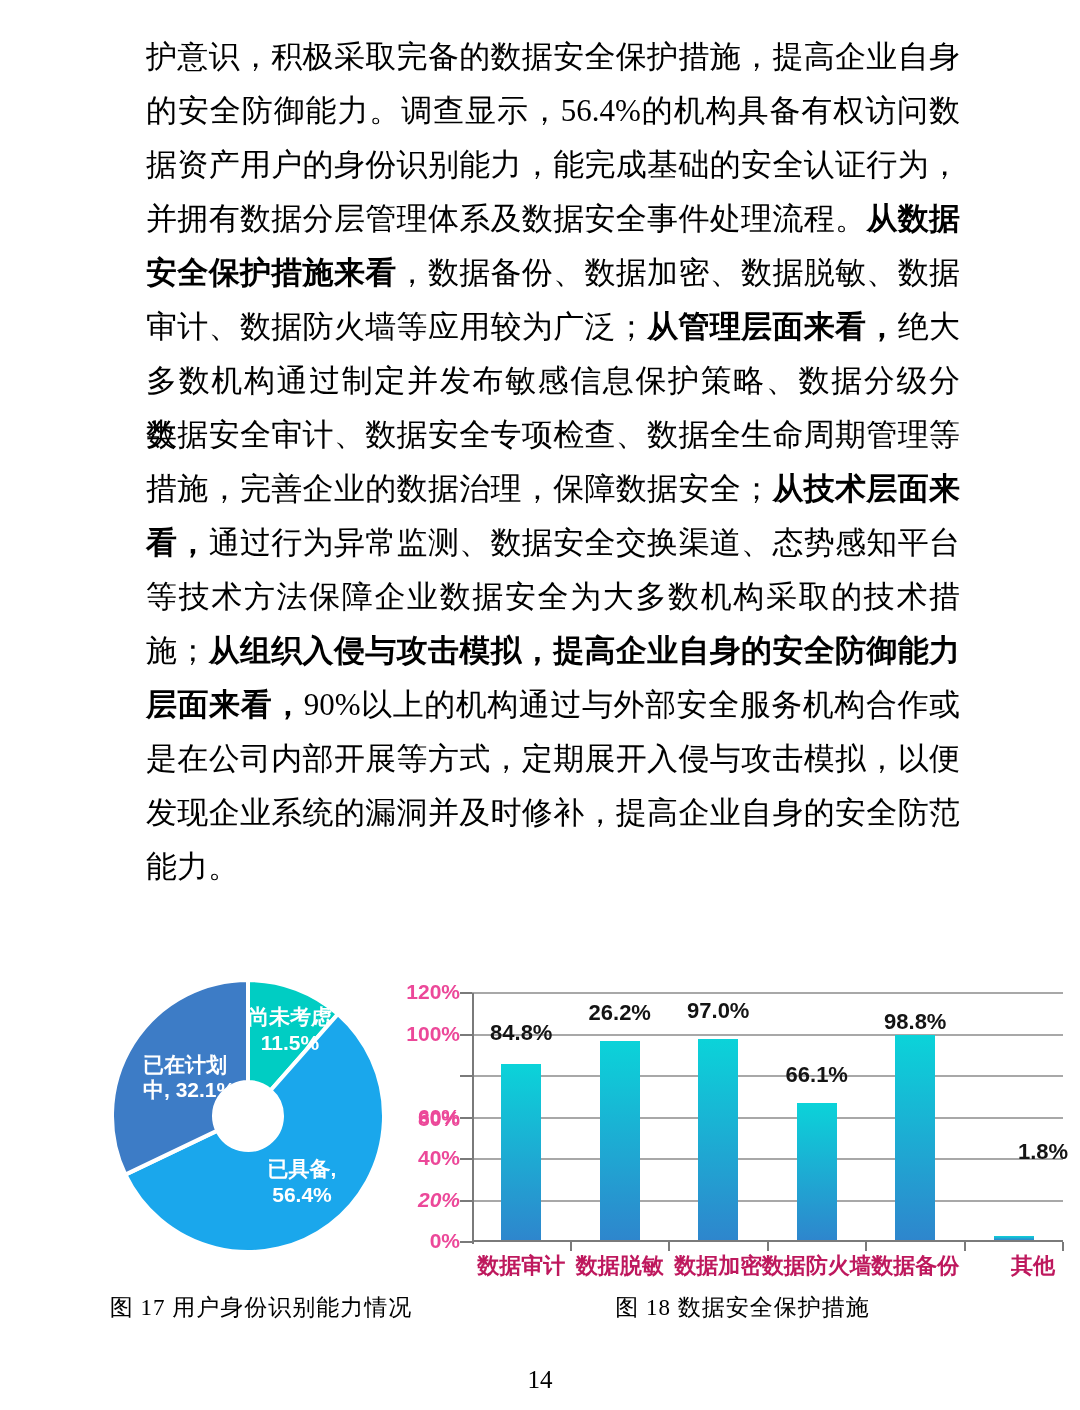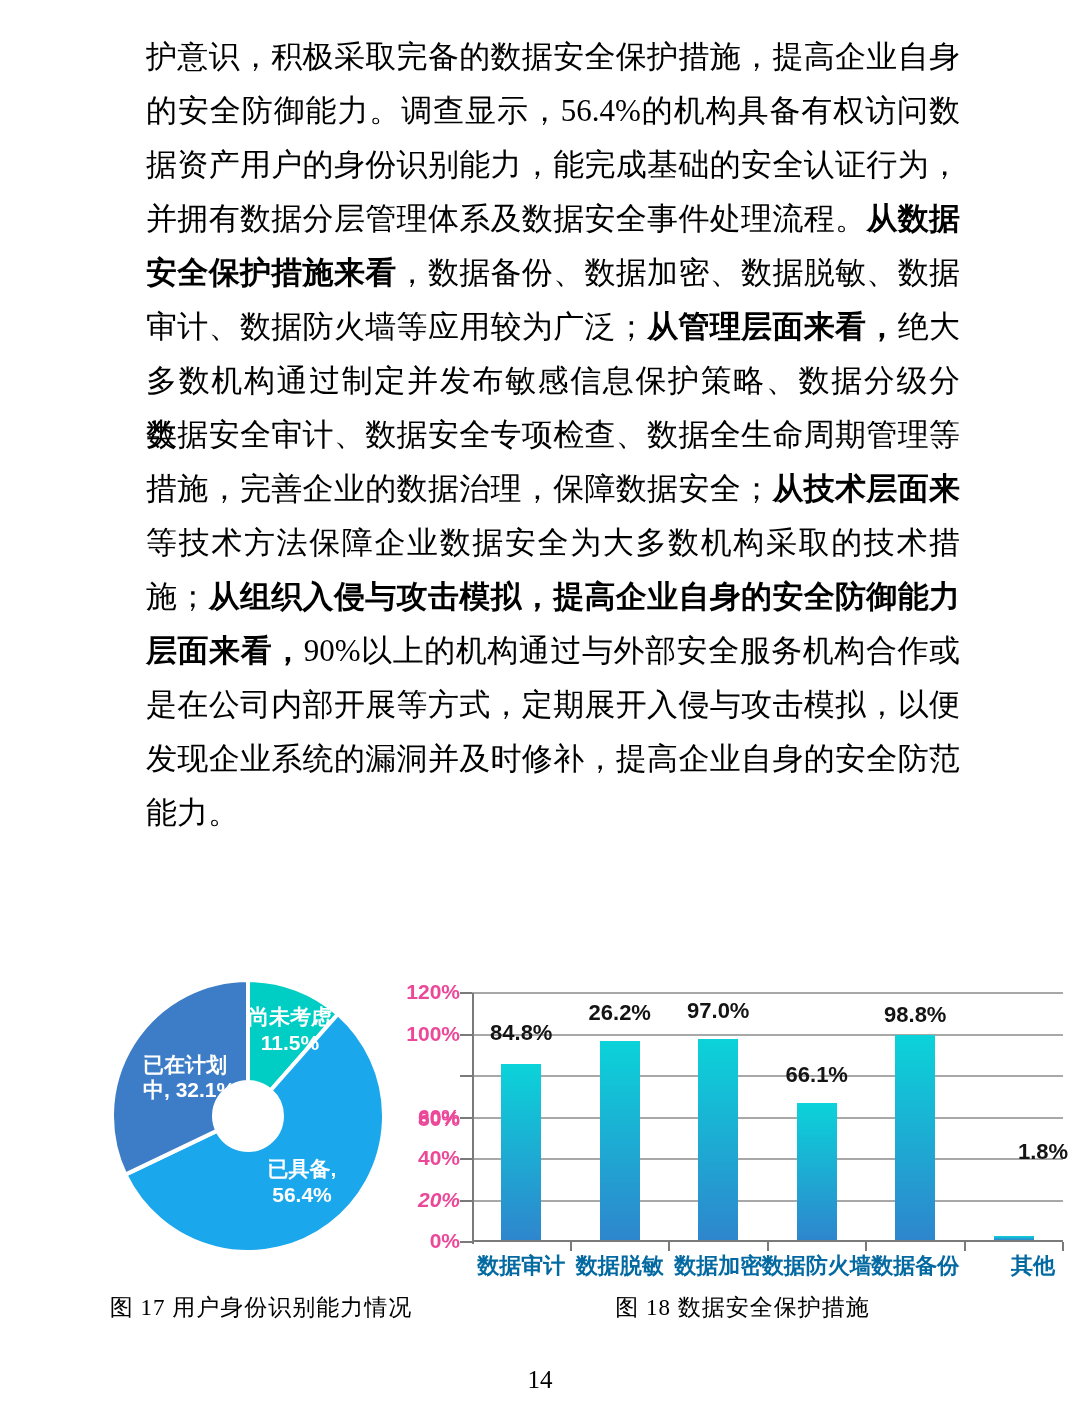--- a/index.html
+++ b/index.html
@@ -25,21 +25,21 @@
   .yaxis{position:absolute;left:0;top:0;width:2px;height:251px;}
   .xaxis{position:absolute;left:0;top:247px;width:100%;height:2px;}
   .ytick-mark{position:absolute;left:-12px;width:12px;height:2px;}
   .ytick-label{position:absolute;left:-72px;width:60px;text-align:right;
                font-size:21px;font-weight:bold;color:#ec4899;}
   .btick{position:absolute;top:249px;width:2px;height:9px;}
   .bar{position:absolute;bottom:2px;width:40px;}
   .val-label{position:absolute;width:110px;text-align:center;font-size:22px;
              font-weight:bold;color:#141414;}
   .cat-label{position:absolute;top:258px;width:132px;text-align:center;font-size:22px;
-             font-weight:bold;color:#0369a1;white-space:nowrap;}
+             font-weight:bold;color:#be185d;white-space:nowrap;}
 
   .caption{position:absolute;font-size:23px;color:#000;text-align:center;letter-spacing:1px;}
   #cap17{left:106px;top:1292px;width:310px;}
   #cap18{left:420px;top:1292px;width:645px;}
   .page-num{position:absolute;top:1366px;left:0;width:100%;text-align:center;font-size:25px;}
 </style>
 </head>
 <body>
 
 <div class="page">
@@ -47,20 +47,21 @@
   <div class="body-text" id="bodyText">
       <div class="line"><span>护意识，积极采取完备的数据安全保护措施，提高企业自身</span></div>
       <div class="line"><span>的安全防御能力。调查显示，56.4%的机构具备有权访问数</span></div>
       <div class="line"><span>据资产用户的身份识别能力，能完成基础的安全认证行为，</span></div>
       <div class="line"><span>并拥有数据分层管理体系及数据安全事件处理流程。</span><span class="b">从数据</span></div>
       <div class="line"><span class="b">安全保护措施来看</span><span>，数据备份、数据加密、数据脱敏、数据</span></div>
       <div class="line"><span>审计、数据防火墙等应用较为广泛；</span><span class="b">从管理层面来看，</span><span>绝大</span></div>
       <div class="line"><span>多数机构通过制定并发布敏感信息保护策略、数据分级分类、</span></div>
       <div class="line"><span>数据安全审计、数据安全专项检查、数据全生命周期管理等</span></div>
       <div class="line"><span>措施，完善企业的数据治理，保障数据安全；</span><span class="b">从技术层面来</span></div>
+      <div class="line"><span class="b">看，</span><span>通过行为异常监测、数据安全交换渠道、态势感知平台</span></div>
       <div class="line"><span>等技术方法保障企业数据安全为大多数机构采取的技术措</span></div>
       <div class="line"><span>施；</span><span class="b">从组织入侵与攻击模拟，提高企业自身的安全防御能力</span></div>
       <div class="line"><span class="b">层面来看，</span><span>90%以上的机构通过与外部安全服务机构合作或</span></div>
       <div class="line"><span>是在公司内部开展等方式，定期展开入侵与攻击模拟，以便</span></div>
       <div class="line"><span>发现企业系统的漏洞并及时修补，提高企业自身的安全防范</span></div>
       <div class="line nojust"><span>能力。</span></div>
     </div>
 
   <div class="pie-fig" id="pieFig">
     <svg id="pieSvg" width="310" height="330" viewBox="0 0 310 330">
@@ -106,21 +107,21 @@
         <div class="bar" style="left: 127.75px; height: 198.785px; background: linear-gradient(rgb(11, 211, 217), rgb(46, 134, 205));"></div>
         <div class="val-label" style="left: 92.75px; top: 6.675px;">26.2%</div>
         <div class="cat-label" style="left: 81.75px;">数据脱敏</div>
         <div class="bar" style="left: 226.25px; height: 201.275px; background: linear-gradient(rgb(11, 211, 217), rgb(46, 134, 205));"></div>
         <div class="val-label" style="left: 191.25px; top: 4.6px;">97.0%</div>
         <div class="cat-label" style="left: 180.25px;">数据加密</div>
         <div class="bar" style="left: 324.75px; height: 137.157px; background: linear-gradient(rgb(11, 211, 217), rgb(46, 134, 205));"></div>
         <div class="val-label" style="left: 289.75px; top: 68.925px;">66.1%</div>
         <div class="cat-label" style="left: 278.75px;">数据防火墙</div>
         <div class="bar" style="left: 423.25px; height: 205.01px; background: linear-gradient(rgb(11, 211, 217), rgb(46, 134, 205));"></div>
-        <div class="val-label" style="left: 388.25px; top: 9px;">98.8%</div>
+        <div class="val-label" style="left: 388.25px; top: 16px;">98.8%</div>
         <div class="cat-label" style="left: 377.25px;">数据备份</div>
         <div class="bar" style="left: 521.75px; height: 3.735px; background: linear-gradient(rgb(11, 211, 217), rgb(46, 134, 205));"></div>
         <div class="val-label" style="left: 516px; top: 145.7px;">1.8%</div>
         <div class="cat-label" style="left: 453px; padding-left: 42px;">其他</div>
       </div>
   </div>
 
   <div class="caption" id="cap17">图 17 用户身份识别能力情况</div>
   <div class="caption" id="cap18">图 18  数据安全保护措施</div>
 

